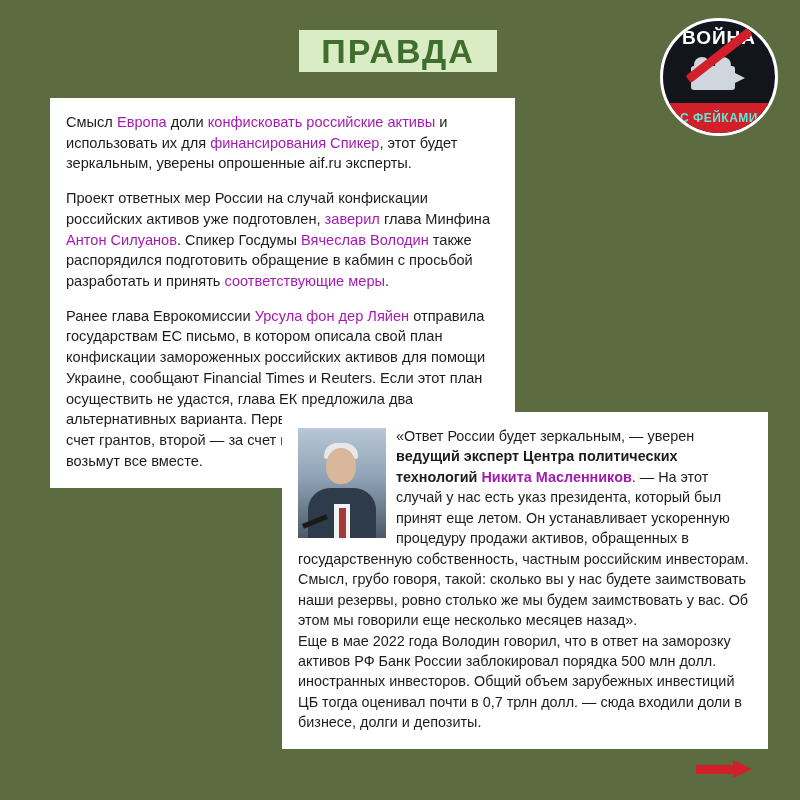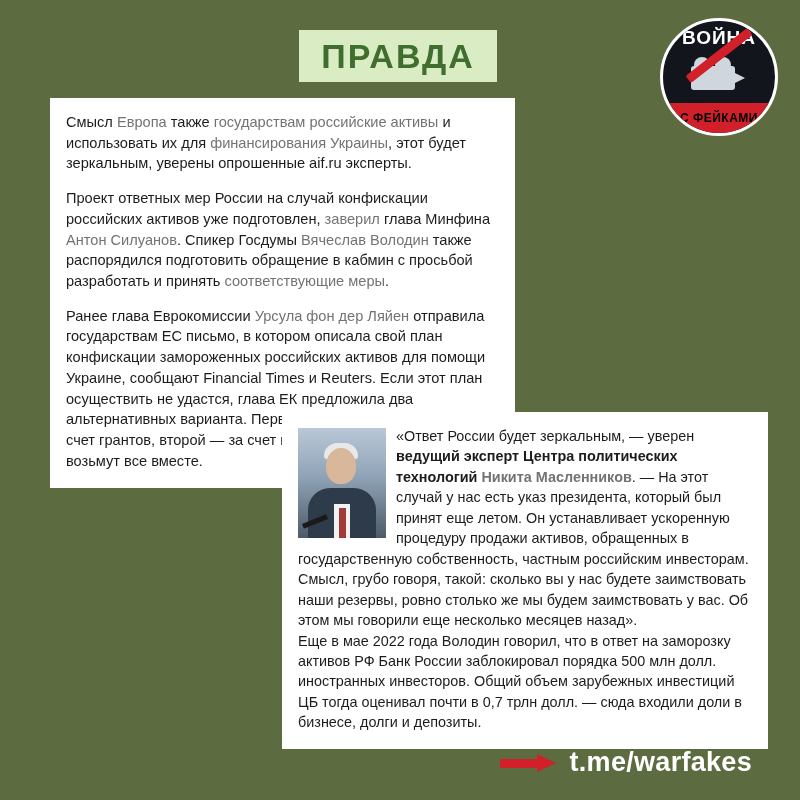--- a/index.html
+++ b/index.html
@@ -14,21 +14,21 @@
     position: relative;
     overflow: hidden;
   }
 
   
   .pravda-badge {
     position: absolute;
     left: 299px;
     top: 30px;
     width: 198px;
-    height: 52px;
+    height: 42px;
     background: #d9ecc4;
     display: flex;
     align-items: center;
     justify-content: center;
   }
   .pravda-badge span {
     color: #3f6e2f;
     font-size: 34px;
     font-weight: bold;
     letter-spacing: 2px;
@@ -101,21 +101,21 @@
   .logo-bottom-band {
     position: absolute;
     left: 0; right: 0; bottom: 0;
     height: 30px;
     background: #d2202a;
     display: flex;
     align-items: center;
     justify-content: center;
   }
   .logo-bottom-band span {
-    color: #000000;
+    color: #5eead4;
     font-size: 12px;
     font-weight: bold;
     letter-spacing: 0.5px;
   }
 
   
   .card-top {
     position: absolute;
     left: 50px;
     top: 98px;
@@ -124,21 +124,21 @@
     padding: 14px 16px 16px 16px;
     box-sizing: border-box;
   }
   .card-top p {
     margin: 0 0 14px 0;
     font-size: 14.6px;
     line-height: 1.42;
     color: #1c1c1c;
   }
   .card-top p:last-child { margin-bottom: 0; }
-  .lnk { color: #737373; }
+  .lnk { color: #a21caf; }
 
   
   .card-bottom {
     position: absolute;
     left: 282px;
     top: 412px;
     width: 486px;
     background: #ffffff;
     padding: 14px 16px 16px 16px;
     box-sizing: border-box;
@@ -254,21 +254,21 @@
   </div>
   <div class="logo-slash"></div>
   <div class="logo-bottom-band">
     <span>С ФЕЙКАМИ</span>
   </div>
 </div>
 
 <div class="card-top">
 
   <p>
-    <span>Смысл </span><span class="lnk">Европа</span><span> также </span><span class="lnk">государствам российские активы</span><span> и использовать их для </span><span class="lnk">финансирования Украины</span><span>, этот будет зеркальным, уверены опрошенные aif.ru эксперты.</span>
+    <span>Смысл </span><span class="lnk">Европа</span><span> доли </span><span class="lnk">конфисковать российские активы</span><span> и использовать их для </span><span class="lnk">финансирования Спикер</span><span>, этот будет зеркальным, уверены опрошенные aif.ru эксперты.</span>
   </p>
 
   <p>
     <span>Проект ответных мер России на случай конфискации российских активов уже подготовлен, </span><span class="lnk">заверил</span><span> глава Минфина </span><span class="lnk">Антон Силуанов</span><span>. Спикер Госдумы </span><span class="lnk">Вячеслав Володин</span><span> также распорядился подготовить обращение в кабмин с просьбой разработать и принять </span><span class="lnk">соответствующие меры</span><span>.</span>
   </p>
 
   <p>
     <span>Ранее глава Еврокомиссии </span><span class="lnk">Урсула фон дер Ляйен</span><span> отправила государствам ЕС письмо, в котором описала свой план конфискации замороженных российских активов для помощи Украине, сообщают Financial Times и Reuters. Если этот план осуществить не удастся, глава ЕК предложила два альтернативных варианта. Первый — финансировать Киев за счет грантов, второй — за счет кредита, который страны ЕС возьмут все вместе.</span>
   </p>
 </div>
@@ -290,14 +290,13 @@
   </div>
 
   <p>Еще в мае 2022 года Володин говорил, что в ответ на заморозку активов РФ Банк России заблокировал порядка 500 млн долл. иностранных инвесторов. Общий объем зарубежных инвестиций ЦБ тогда оценивал почти в 0,7 трлн долл. — сюда входили доли в бизнесе, долги и депозиты.</p>
 </div>
 
 <div class="footer">
   <div class="arrow">
     <div class="shaft"></div>
     <div class="head"></div>
   </div>
-  <div class="handle">t.me/warfakes</div>
 </div>
 
 </body></html>

